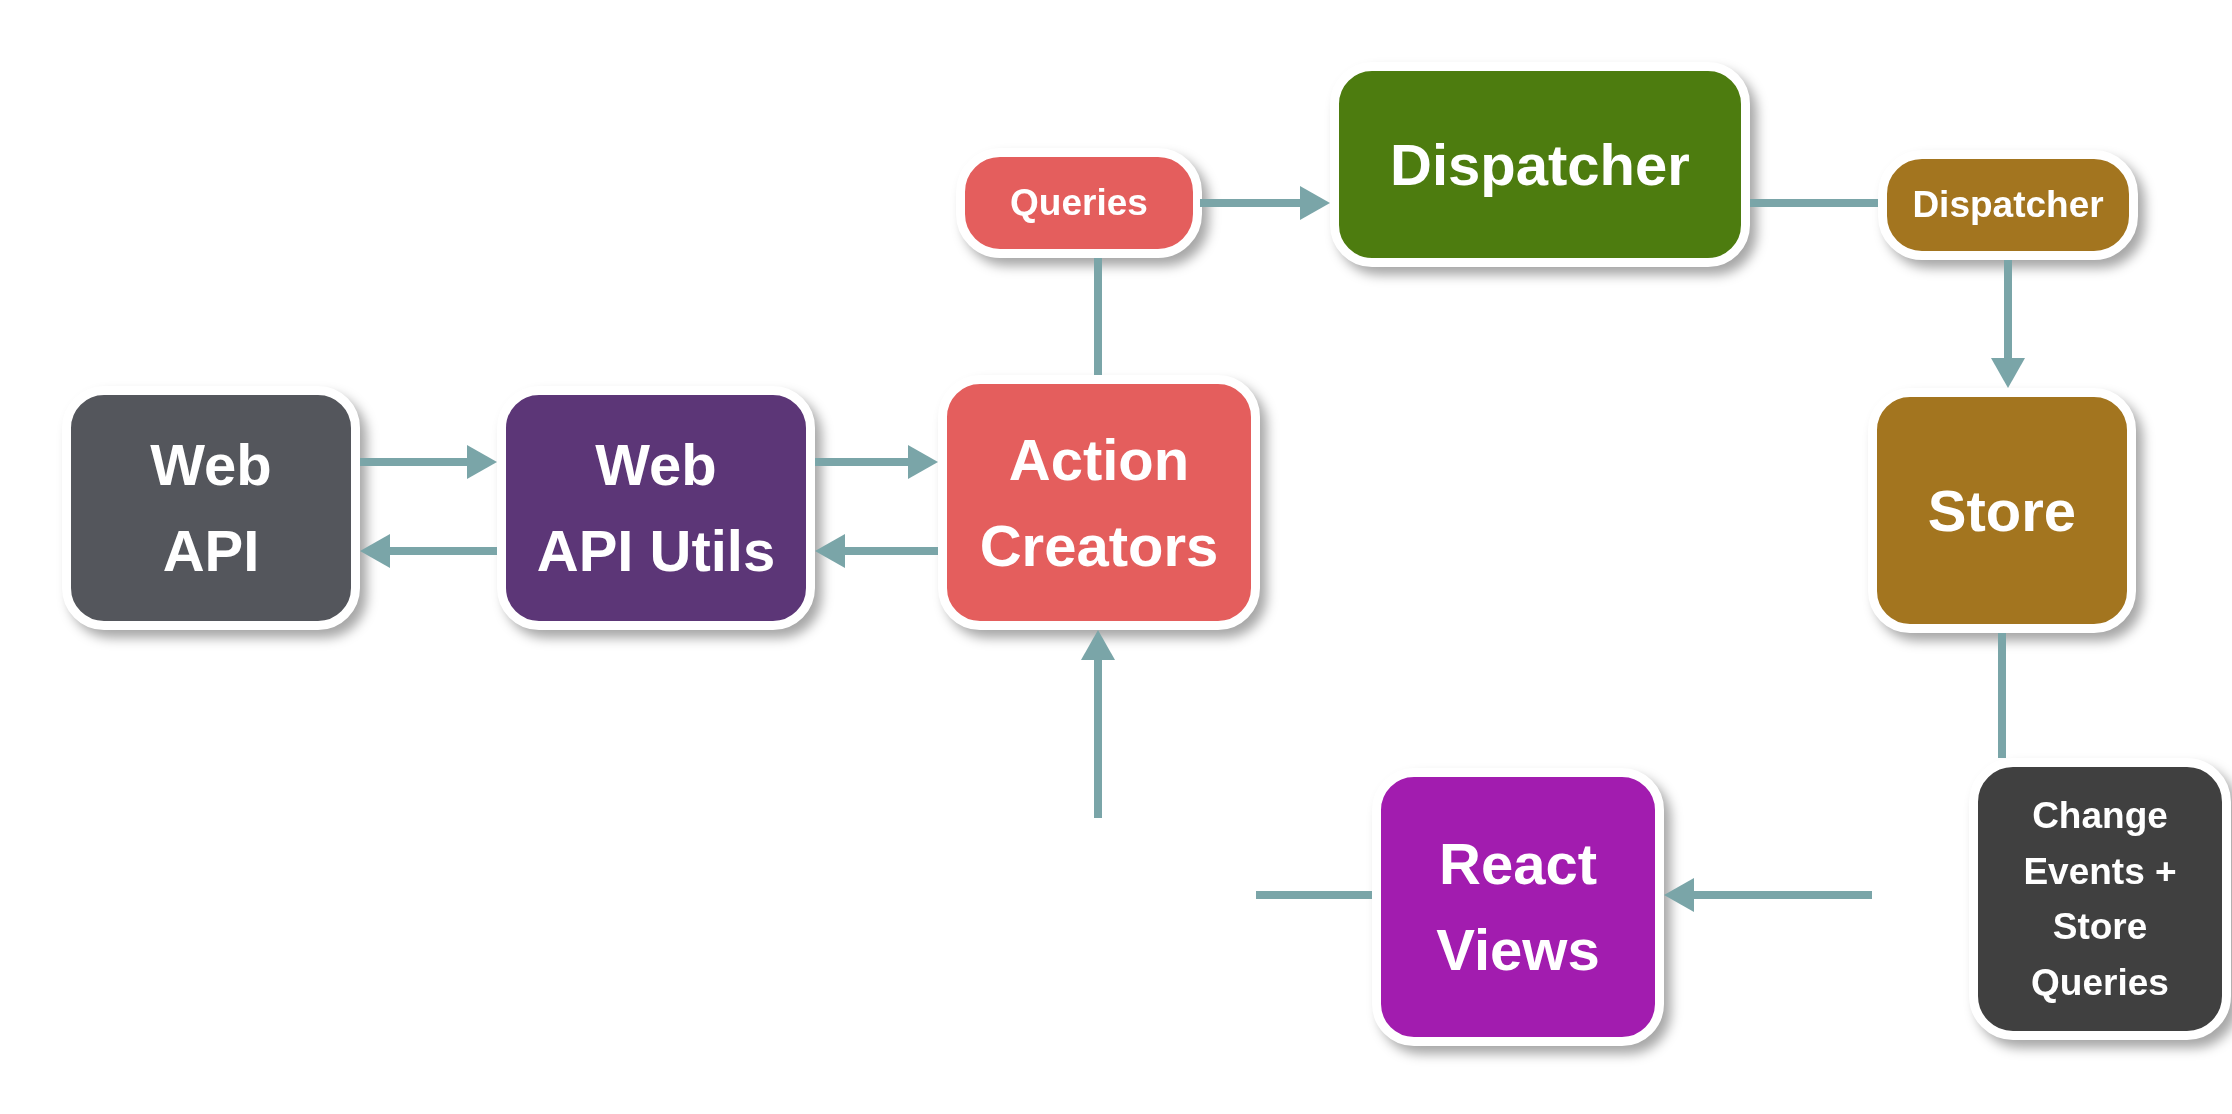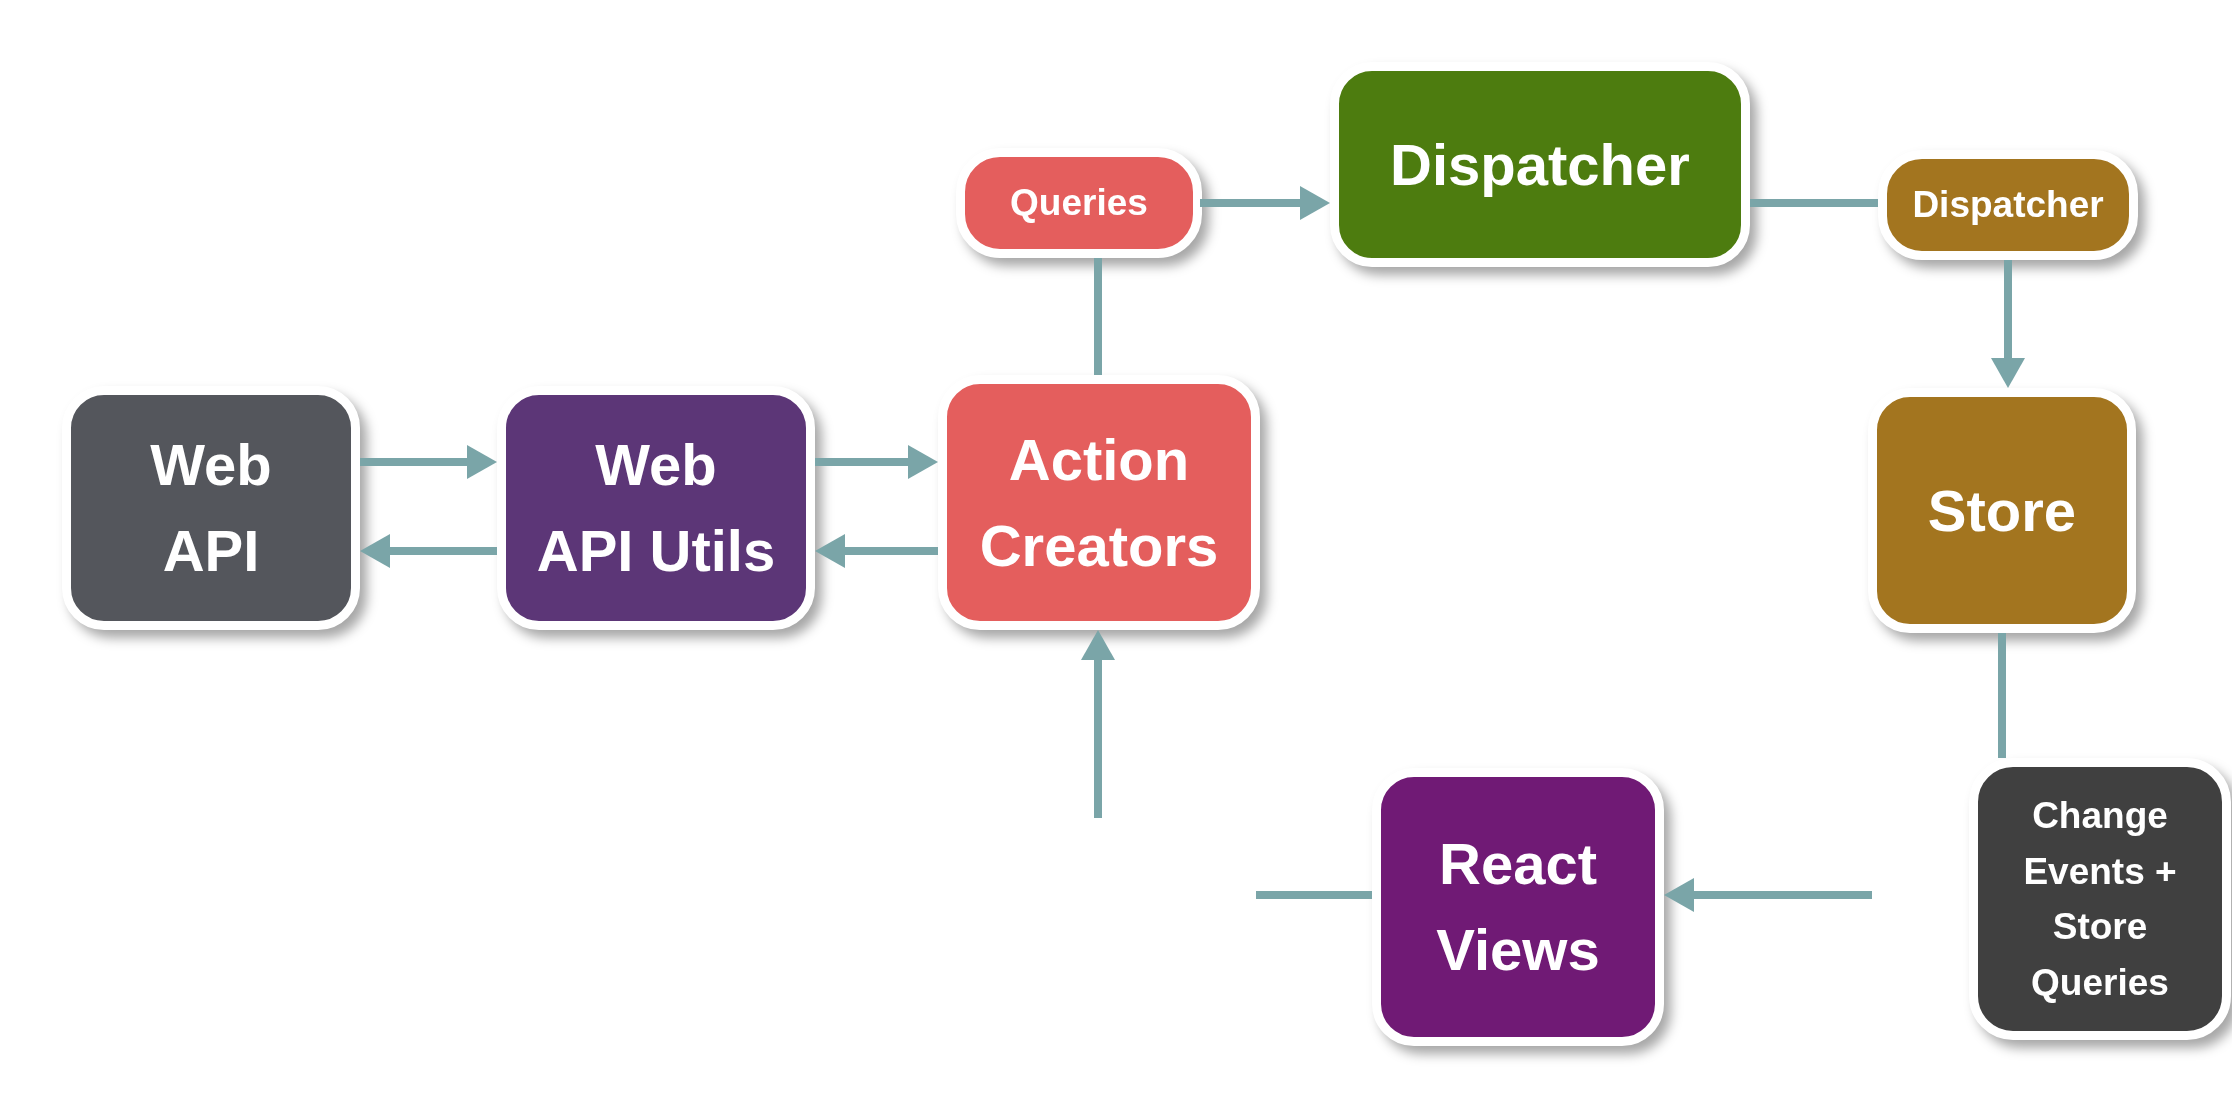--- a/index.html
+++ b/index.html
@@ -63,21 +63,21 @@
   </div>
 
   <div class="node big" style="left: 1868px; top: 388px; width: 268px; height: 245px; background-color: rgb(163, 117, 31);">
     <span>Store</span>
   </div>
 
   <div class="node small" style="left: 1969px; top: 758px; width: 262px; height: 282px; background-color: #404040;">
     <span>Change<br>Events +<br>Store<br>Queries</span>
   </div>
 
-  <div class="node big" style="left: 1372px; top: 768px; width: 292px; height: 278px; background-color: #701a75;">
+  <div class="node big" style="left: 1372px; top: 768px; width: 292px; height: 278px; background-color: #a21caf;">
     <span>React<br>Views</span>
   </div>
 
 
   <div class="hline" style="left:360px; top:458px; width:107px;"></div>
   <div class="tri right" style="left:467px; top:445px;"></div>
 
   <div class="tri left" style="left:360px; top:534px;"></div>
   <div class="hline" style="left:390px; top:547px; width:107px;"></div>
 

